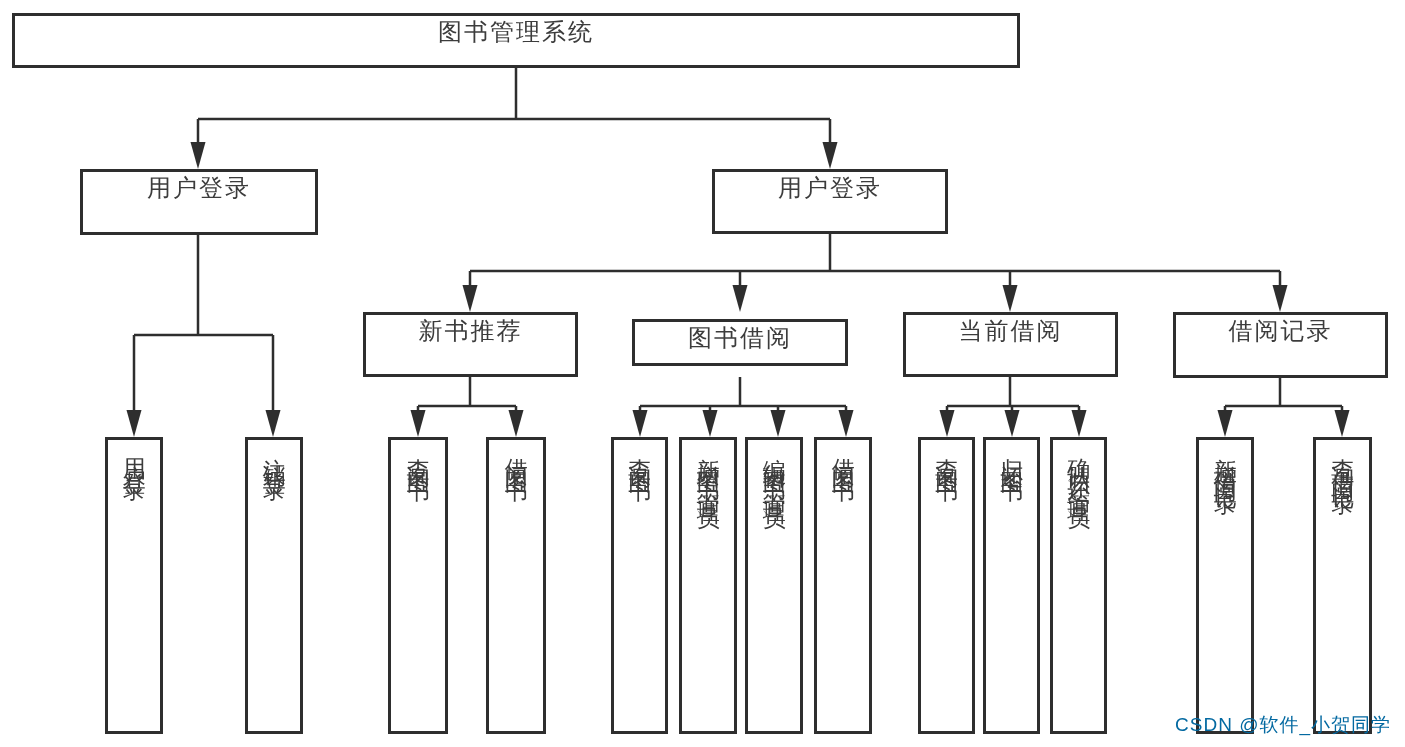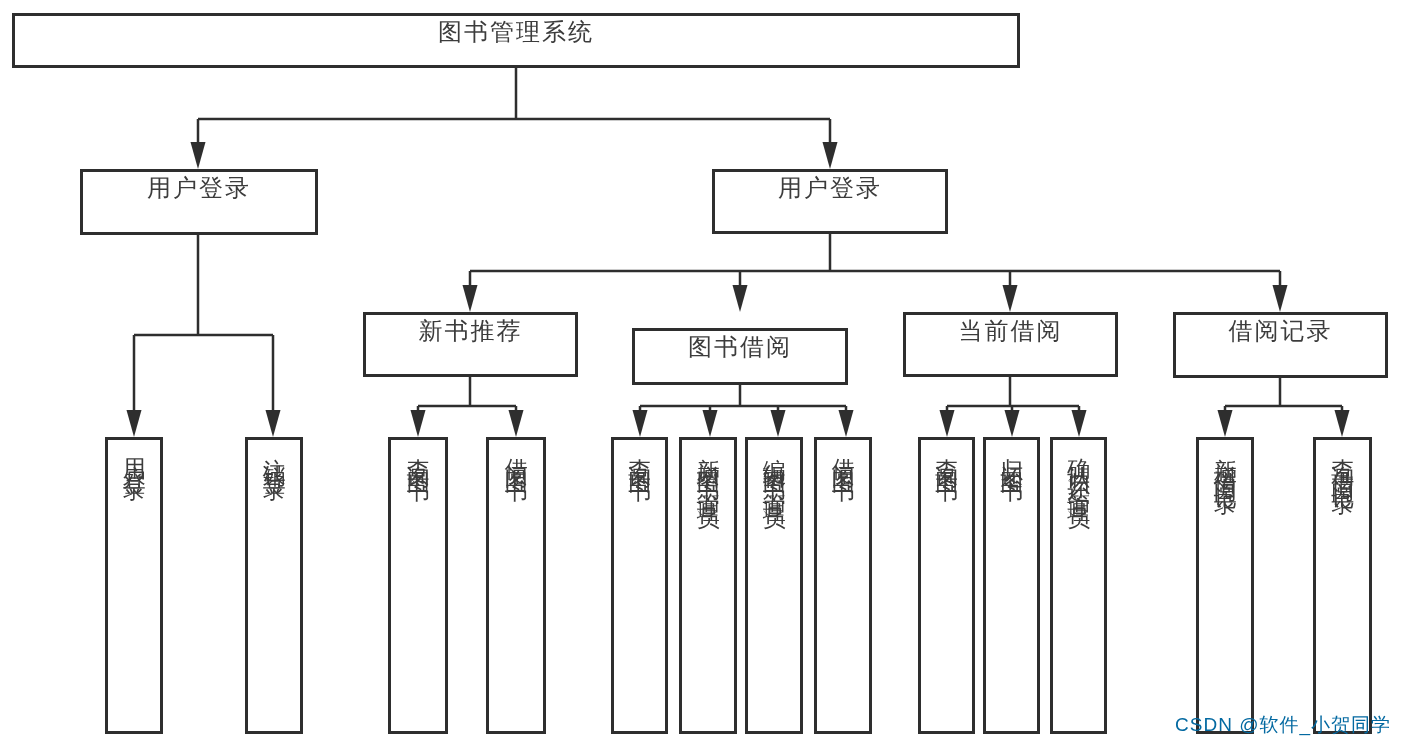--- a/index.html
+++ b/index.html
@@ -46,21 +46,21 @@
     white-space: nowrap;
   }
 
   
   .n-root            { left: 12px;   top: 13px;  width: 1008px; height: 55px; }
   
   .n-user-login      { left: 80px;   top: 169px; width: 238px;  height: 66px; }
   .n-book-mgmt       { left: 712px;  top: 169px; width: 236px;  height: 65px; }
   
   .n-new-book-rec    { left: 363px;  top: 312px; width: 215px;  height: 65px; }
-  .n-book-borrow     { left: 632px;  top: 328px; width: 216px;  height: 57px; }
+  .n-book-borrow     { left: 632px;  top: 319px; width: 216px;  height: 47px; }
   .n-current-borrow  { left: 903px;  top: 312px; width: 215px;  height: 65px; }
   .n-borrow-records  { left: 1173px; top: 312px; width: 215px;  height: 66px; }
   
   .leaf { top: 437px; height: 297px; }
   .n-leaf-1  { left: 105px;  width: 58px; }
   .n-leaf-2  { left: 245px;  width: 58px; }
   .n-leaf-3  { left: 388px;  width: 60px; }
   .n-leaf-4  { left: 486px;  width: 60px; }
   .n-leaf-5  { left: 611px;  width: 57px; }
   .n-leaf-6  { left: 679px;  width: 58px; }

